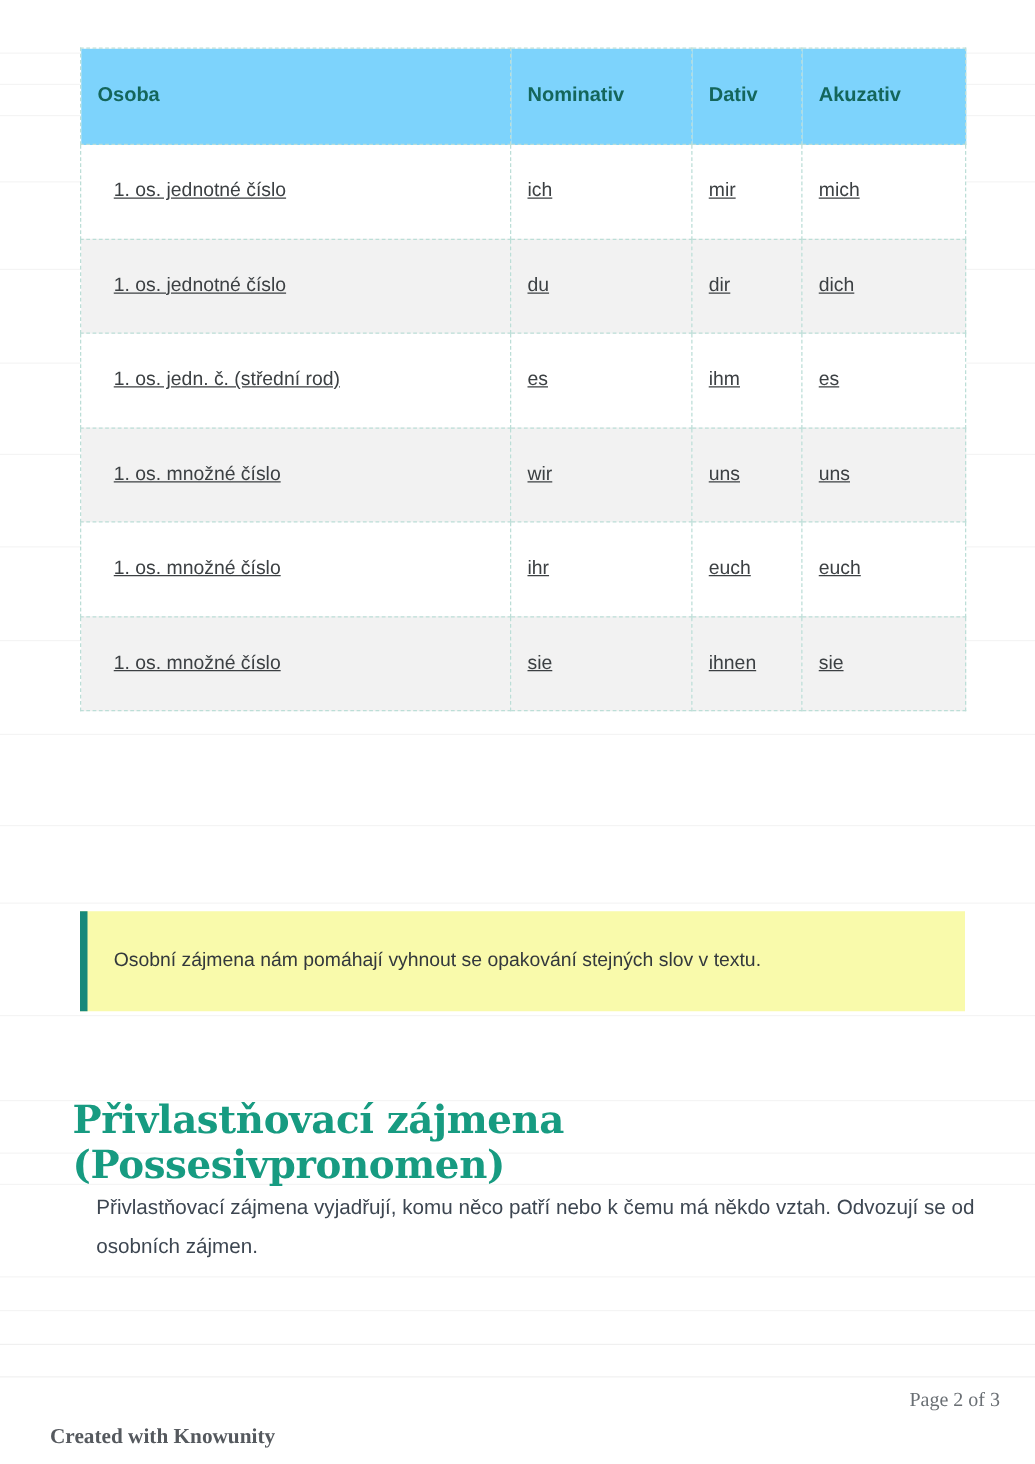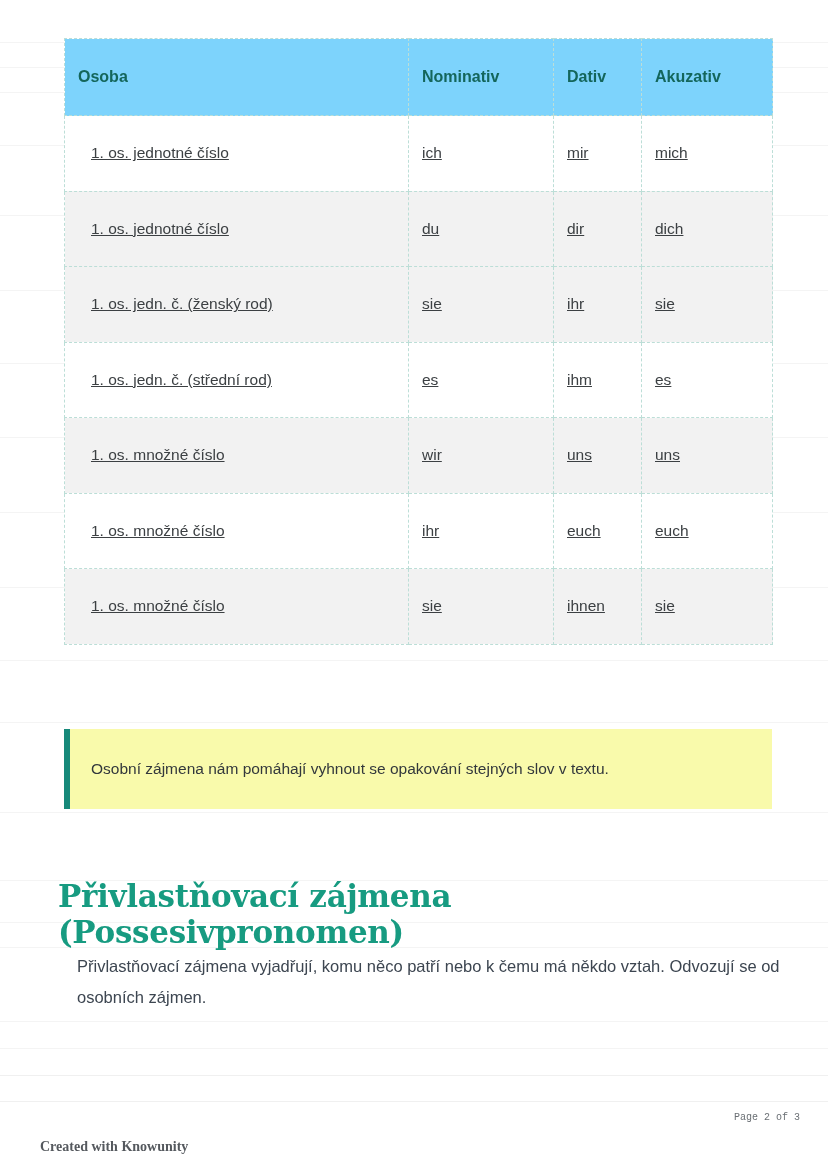--- a/index.html
+++ b/index.html
@@ -70,26 +70,26 @@
   .section-paragraph{
     position:absolute;left:64px;top:938px;width:710px;z-index:2;
     font-size:16.5px;line-height:31px;color:#3d4651;
     margin:13px;
   }
 
   
   .footer-left{
     position:absolute;left:40px;top:1139px;z-index:2;
     font-family:"Liberation Serif",serif;
-    font-weight:700;font-size:14px;color:#55595e;
+    font-weight:700;font-size:17px;color:#55595e;
   }
   .footer-right{
     position:absolute;right:28px;top:1112px;z-index:2;
-    font-family:Liberation Mono, monospace;
-    font-size:10px;color:#6a6f74;
+    font-family:Liberation Serif, serif;
+    font-size:16px;color:#6a6f74;
   }
 </style>
 </head>
 <body>
 
 <div class="ghost" style="top:42px"></div>
 <div class="ghost" style="top:67px"></div>
 <div class="ghost" style="top:92px"></div>
 <div class="ghost" style="top:145px"></div>
 <div class="ghost" style="top:215px"></div>
@@ -130,26 +130,20 @@
       <td>ich</td>
       <td>mir</td>
       <td>mich</td>
     </tr>
     <tr class="alt">
       <td class="first">1. os. jednotné číslo</td>
       <td>du</td>
       <td>dir</td>
       <td>dich</td>
     </tr>
-    <tr class="alt">
-      <td class="first">1. os. jedn. č. (ženský rod)</td>
-      <td>sie</td>
-      <td>ihr</td>
-      <td>sie</td>
-    </tr>
     <tr>
       <td class="first">1. os. jedn. č. (střední rod)</td>
       <td>es</td>
       <td>ihm</td>
       <td>es</td>
     </tr>
     <tr class="alt">
       <td class="first">1. os. množné číslo</td>
       <td>wir</td>
       <td>uns</td>

